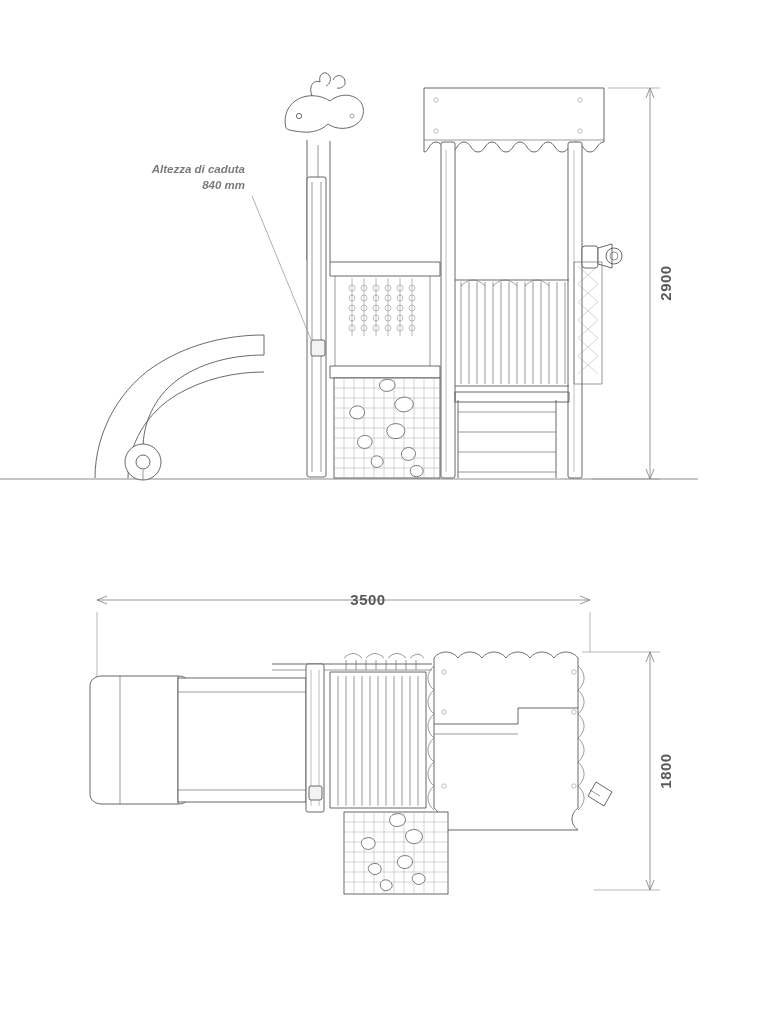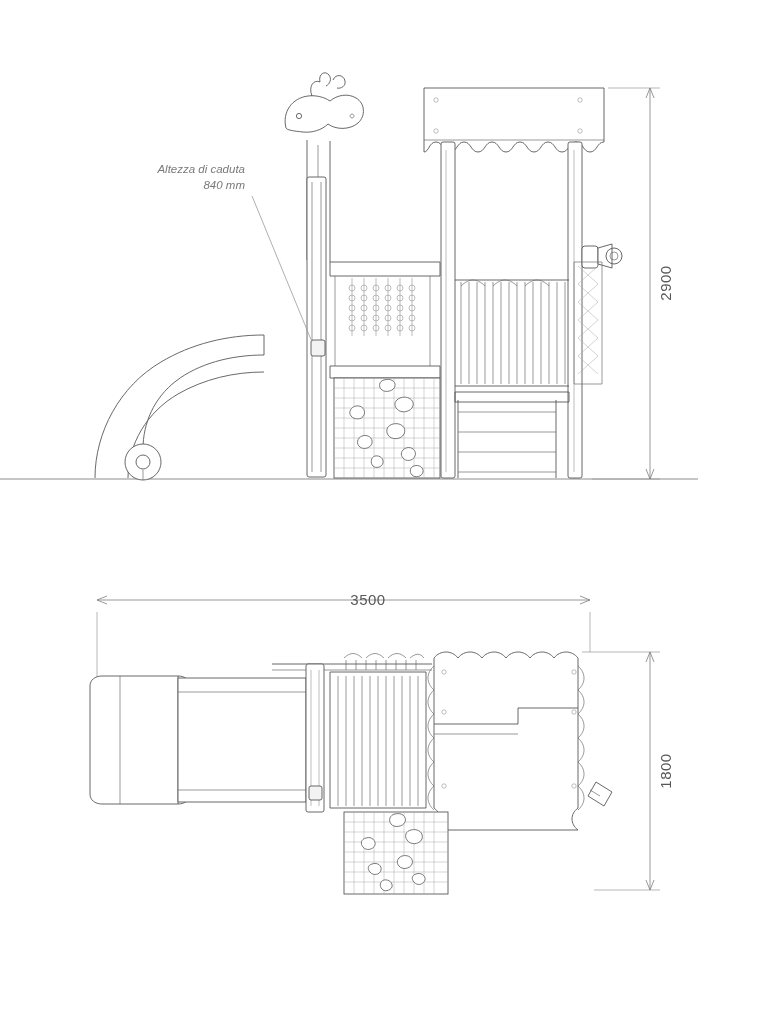--- a/index.html
+++ b/index.html
@@ -11,20 +11,21 @@
     width: 768px;
     height: 1024px;
     position: relative;
     font-family: "Liberation Sans", sans-serif;
     color: #4a4a4a;
     overflow: hidden;
   }
   #drawing-root {
     position: absolute;
     inset: 0;
+    font-weight: bold;
   }
   svg.sheet {
     display: block;
     width: 768px;
     height: 1024px;
   }
   .dim-text {
     font-family: "Liberation Sans", sans-serif;
     font-size: 15px;
     fill: #58585a;

